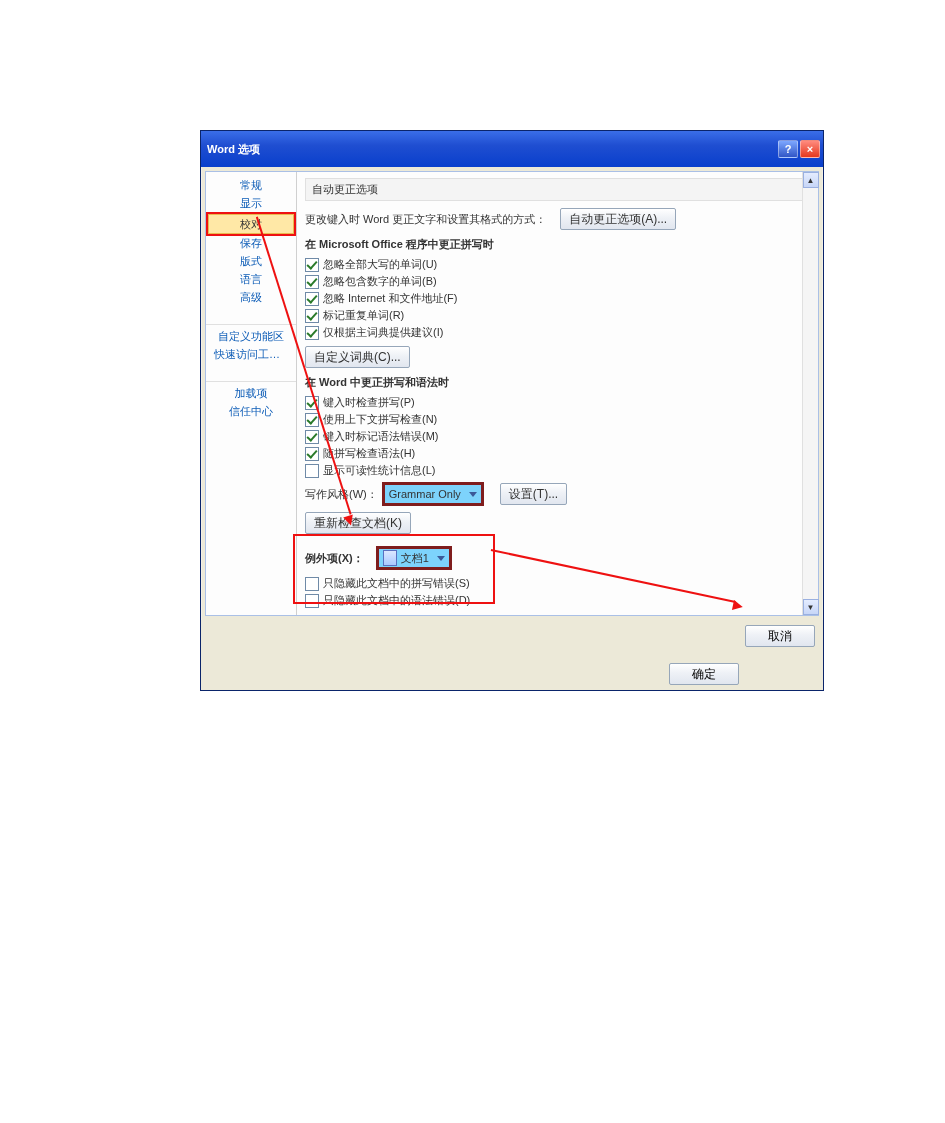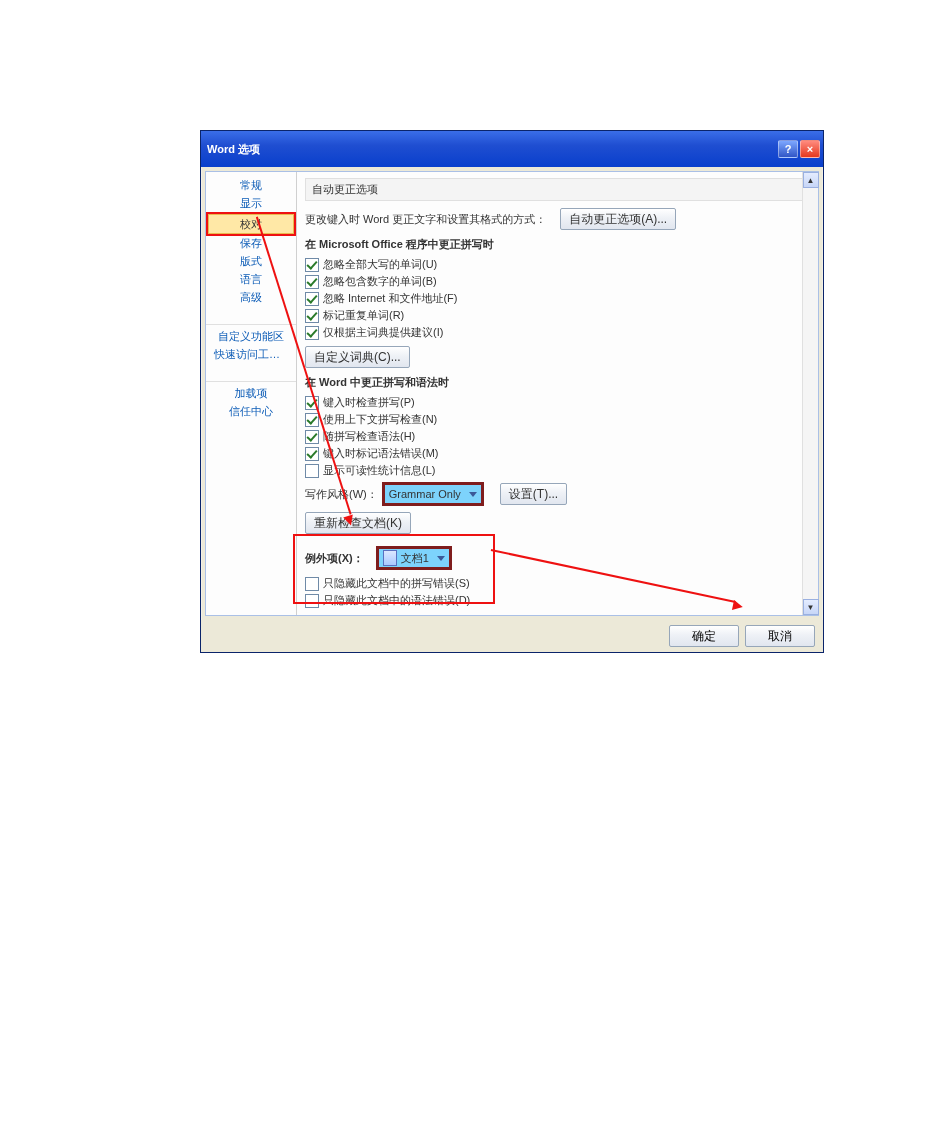--- a/index.html
+++ b/index.html
@@ -305,25 +305,25 @@
         <div class="row">
             <span class="chk checked"></span>
             <span>键入时检查拼写(P)</span>
           </div>
         <div class="row">
             <span class="chk checked"></span>
             <span>使用上下文拼写检查(N)</span>
           </div>
         <div class="row">
             <span class="chk checked"></span>
+            <span>键入时标记语法错误(M)</span>
+          </div>
+        <div class="row">
+            <span class="chk checked"></span>
             <span>随拼写检查语法(H)</span>
-          </div>
-        <div class="row">
-            <span class="chk checked"></span>
-            <span>键入时标记语法错误(M)</span>
           </div>
         <div class="row">
             <span class="chk"></span>
             <span>显示可读性统计信息(L)</span>
           </div>
         <div class="row" style="margin-top:2px;">
           <span>写作风格(W)：</span>
           <span class="select">
               <span>Grammar Only</span>
               <span class="caret"></span>
@@ -352,21 +352,21 @@
             <span class="chk"></span>
             <span>只隐藏此文档中的语法错误(D)</span>
           </div>
 
         <div class="hl-box" style="left:-4px; top:362px; width:198px; height:66px;"></div>
 
       </div>
     </div>
 
     <div class="footer">
-      <span class="btn" style="width:52px;justify-content:center;">确定</span>
+      <span class="btn" style="width:52px;justify-content:center;margin-top:38px;">确定</span>
       <span class="btn" style="width:52px;justify-content:center;">取消</span>
     </div>
 
     <div class="arrow-line" style="left:56px; top:85px; width:312px; transform:rotate(72.5deg);"></div>
     <div class="arrow-head" style="left:147px; top:380px; transform:rotate(72.5deg);"></div>
 
     <div class="arrow-line" style="left:290px; top:418px; width:250px; transform:rotate(12deg);"></div>
     <div class="arrow-head" style="left:532px; top:469px; transform:rotate(12deg);"></div>
 
   </div>

